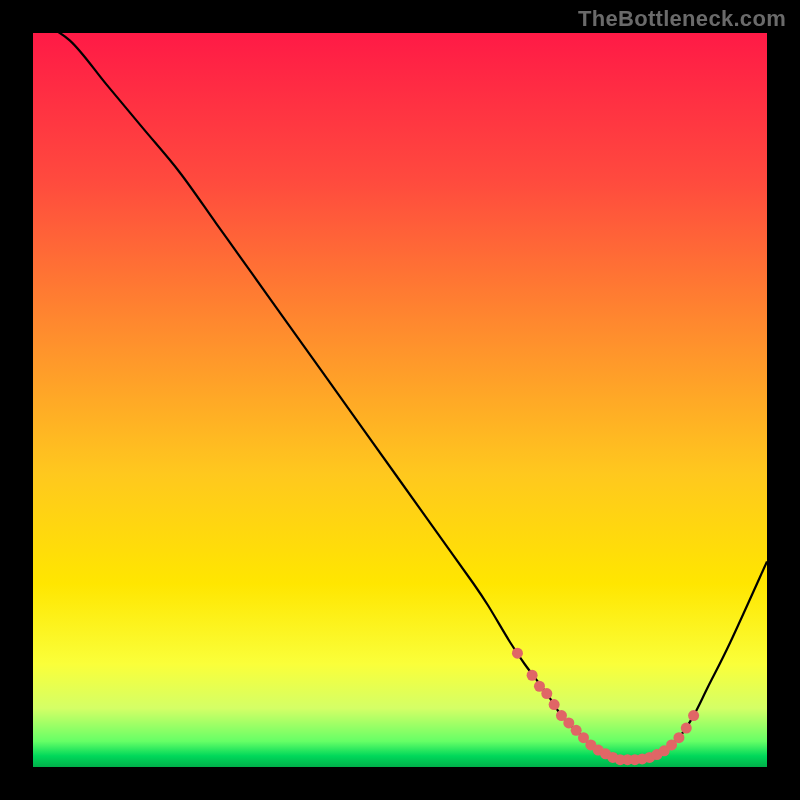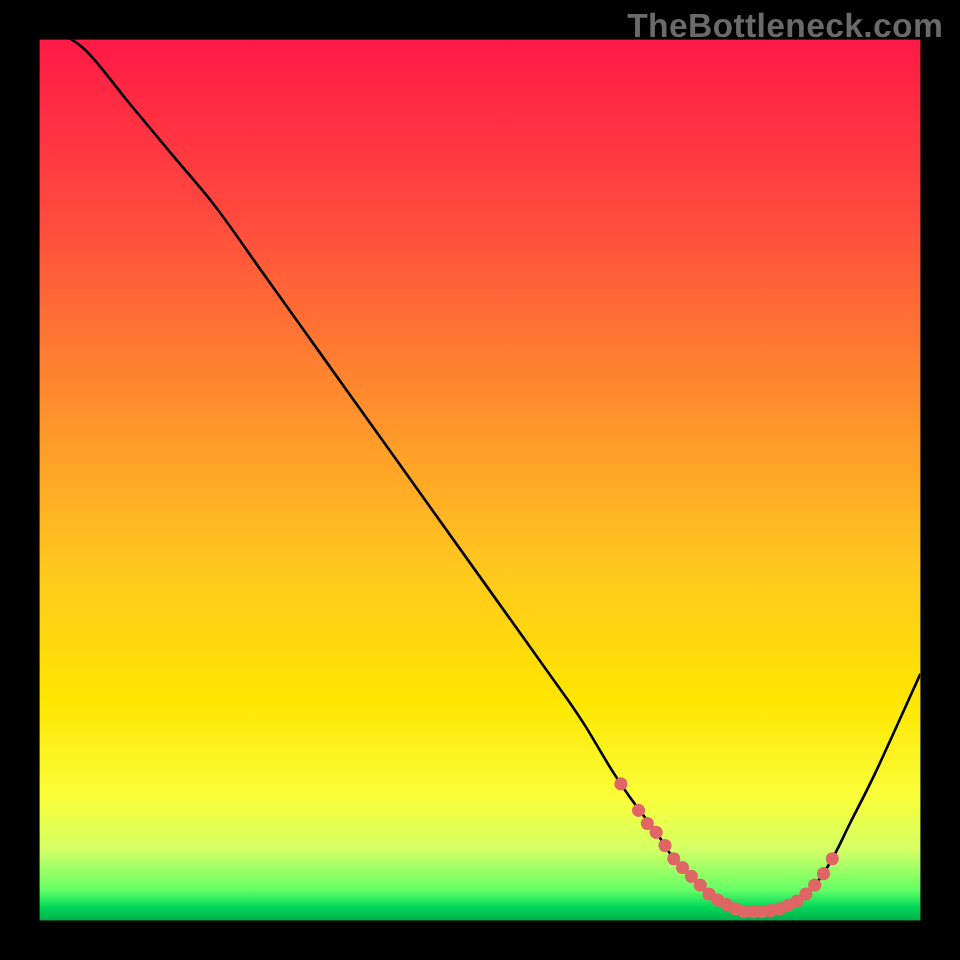--- a/index.html
+++ b/index.html
@@ -15,21 +15,21 @@
     position: relative;
     width: 800px;
     height: 800px;
     background: #000;
   }
   .watermark {
     position: absolute;
     top: 6px;
     right: 14px;
     color: #6a6a6a;
-    font-size: 28px;
+    font-size: 22px;
     font-weight: 600;
     letter-spacing: 0.3px;
     z-index: 4;
     user-select: none;
   }
   svg.plot {
     position: absolute;
     top: 0;
     left: 0;
     width: 800px;

